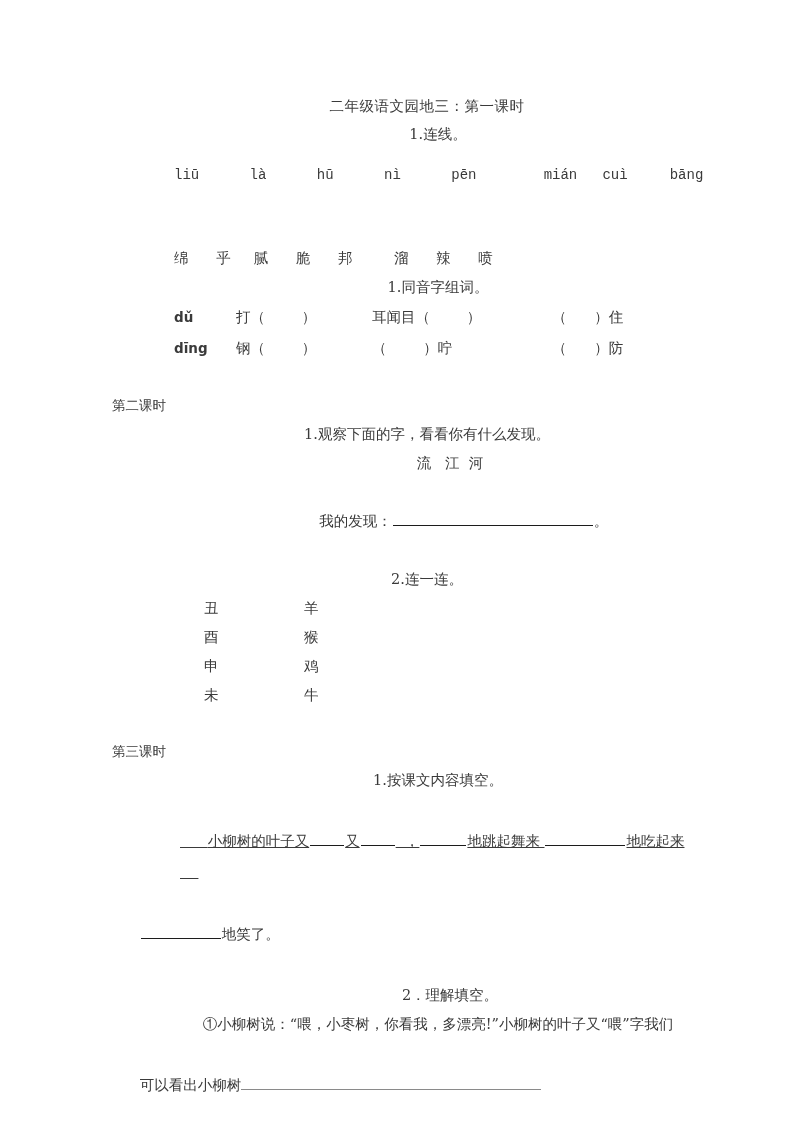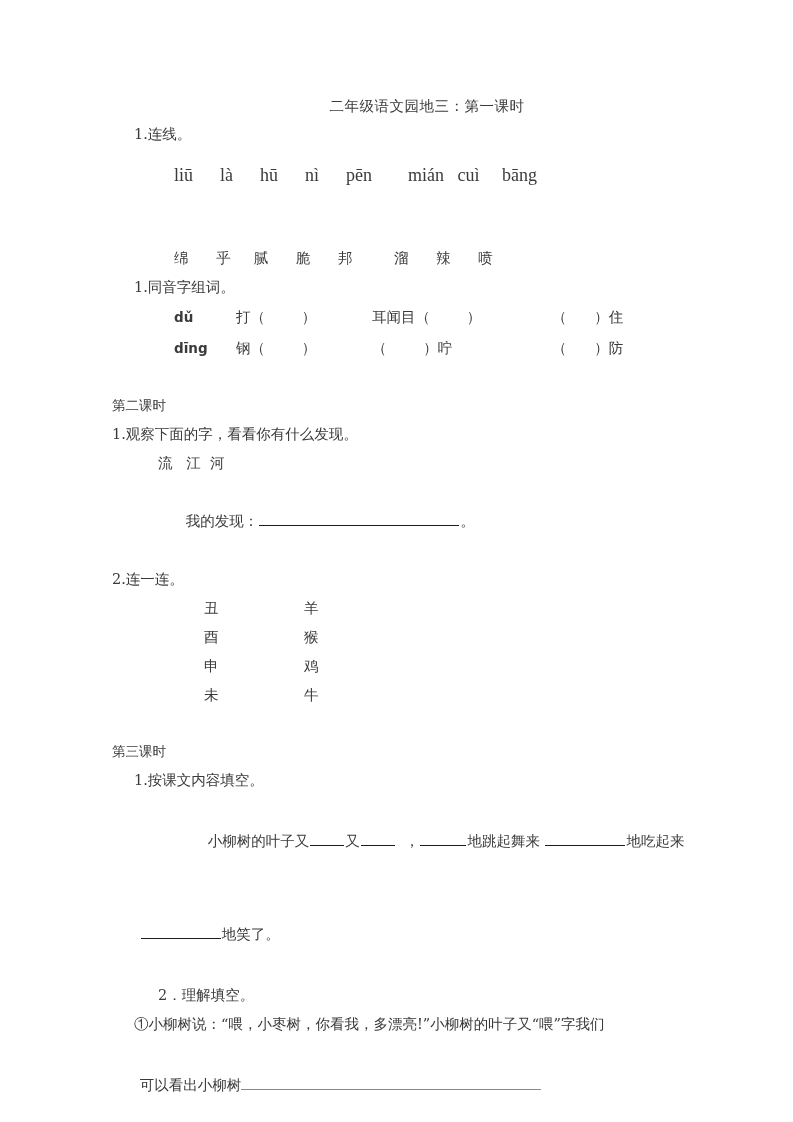--- a/index.html
+++ b/index.html
@@ -39,34 +39,35 @@
   }
   .section-title {
     font-size: 13.5px;
     line-height: 30px;
     text-align: left;
   }
   .line {
     font-size: 14.5px;
     line-height: 29px;
     white-space: pre;
+    text-align: center;
   }
   .indent1 { padding-left: 22px; }
   .indent2 { padding-left: 46px; }
-  .indent3 { padding-left: 68px; }
+  .indent3 { padding-left: 68px; text-decoration: underline; }
 
   
   .gap-lg { height: 54px; }
   .gap-md { height: 26px; }
   .gap-sm { height: 12px; }
 
   
   .pinyin-row, .pinyin-label {
-    font-family: Liberation Serif, serif;
-    font-size: 18px;
+    font-family: Liberation Mono, monospace;
+    font-size: 14px;
   }
   .pinyin-row {
     white-space: pre;
     line-height: 29px;
     padding-left: 62px;
   }
   .hanzi-row {
     white-space: pre;
     font-size: 14.5px;
     line-height: 29px;

